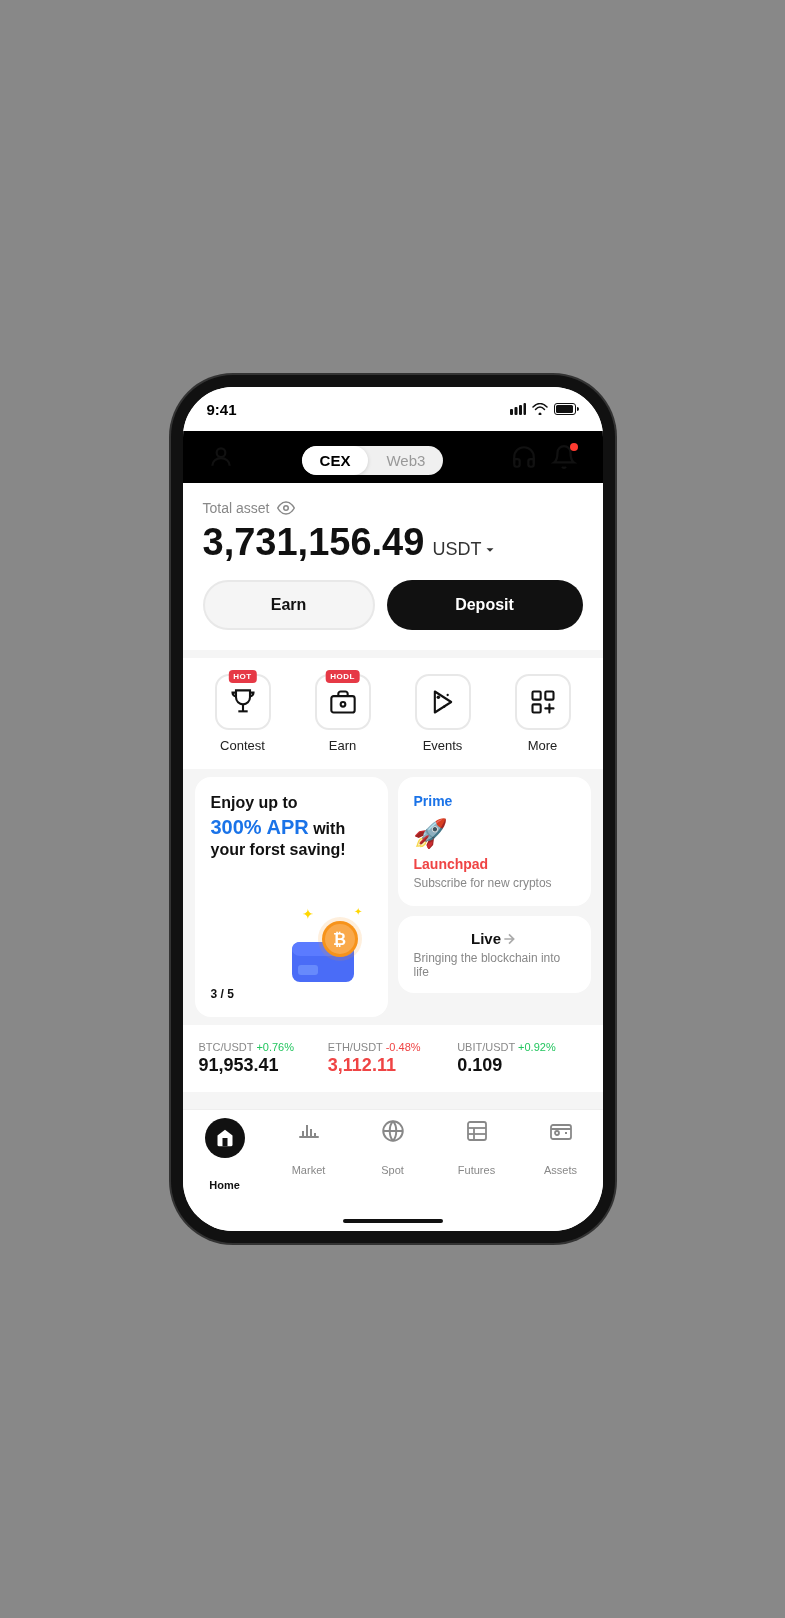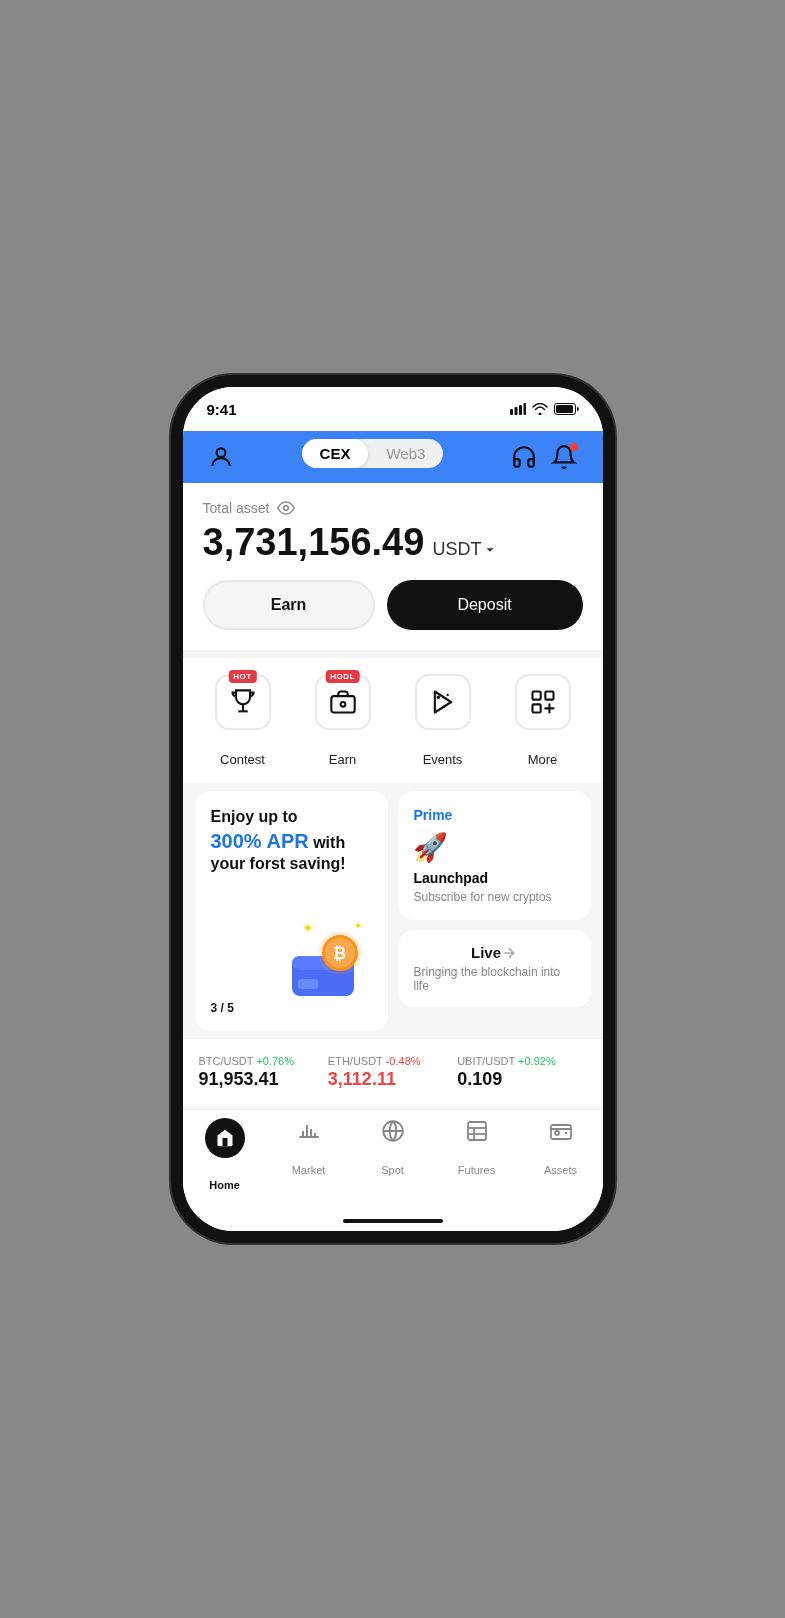--- a/index.html
+++ b/index.html
@@ -29,24 +29,24 @@
       align-items: center;
       justify-content: space-between;
       padding: 0 24px;
       flex-shrink: 0;
     }
     .status-time { font-size: 15px; font-weight: 600; }
     .status-icons { display: flex; gap: 6px; align-items: center; }
 
     .header {
       display: flex;
-      align-items: flex-start;
+      align-items: flex-end;
       justify-content: space-between;
       padding: 8px 20px 8px 20px;
-      background: #3b82f6;
+      background: #000000;
     }
     .header-center {
       display: flex;
       background: #f0f0f0;
       border-radius: 20px;
       overflow: hidden;
     }
     .tab-btn {
       padding: 6px 18px;
       border: none;
@@ -129,21 +129,21 @@
       color: #111;
       cursor: pointer;
     }
     .btn-deposit {
       flex: 1.2;
       padding: 14px;
       border: none;
       background: #111;
       border-radius: 30px;
       font-size: 16px;
-      font-weight: 400;
+      font-weight: 700;
       color: #fff;
       cursor: pointer;
     }
 
     .announcement {
       background: #fff;
       margin-top: 8px;
       padding: 14px 20px;
       display: flex;
       align-items: center;
@@ -162,21 +162,21 @@
       background: #fff;
       margin-top: 8px;
       padding: 16px 10px;
       display: flex;
       justify-content: space-around;
     }
     .quick-action-item {
       display: flex;
       flex-direction: column;
       align-items: center;
-      gap: 22px;
+      gap: 8px;
       cursor: pointer;
       min-width: 70px;
       justify-content: center;
     }
     .quick-action-icon {
       width: 56px; height: 56px;
       border: 2px solid #e8e8e8;
       border-radius: 14px;
       display: flex;
       align-items: center;
@@ -243,21 +243,21 @@
       justify-content: flex-end;
       margin-top: 10px;
     }
 
     .prime-label {
       color: #1a73e8;
       font-size: 14px;
       font-weight: 700;
       margin-bottom: 8px;
     }
-    .card-sub-title { font-size: 14px; font-weight: 700; color: #000000; margin-bottom: 4px; }
+    .card-sub-title { font-size: 14px; font-weight: 700; color: #ef4444; margin-bottom: 4px; }
     .card-sub-desc { font-size: 12px; color: #888; }
 
     .card-right-bottom {
       background: #fff;
       border-radius: 16px;
       padding: 14px 16px;
       cursor: pointer;
     }
     .live-header {
       display: flex;

